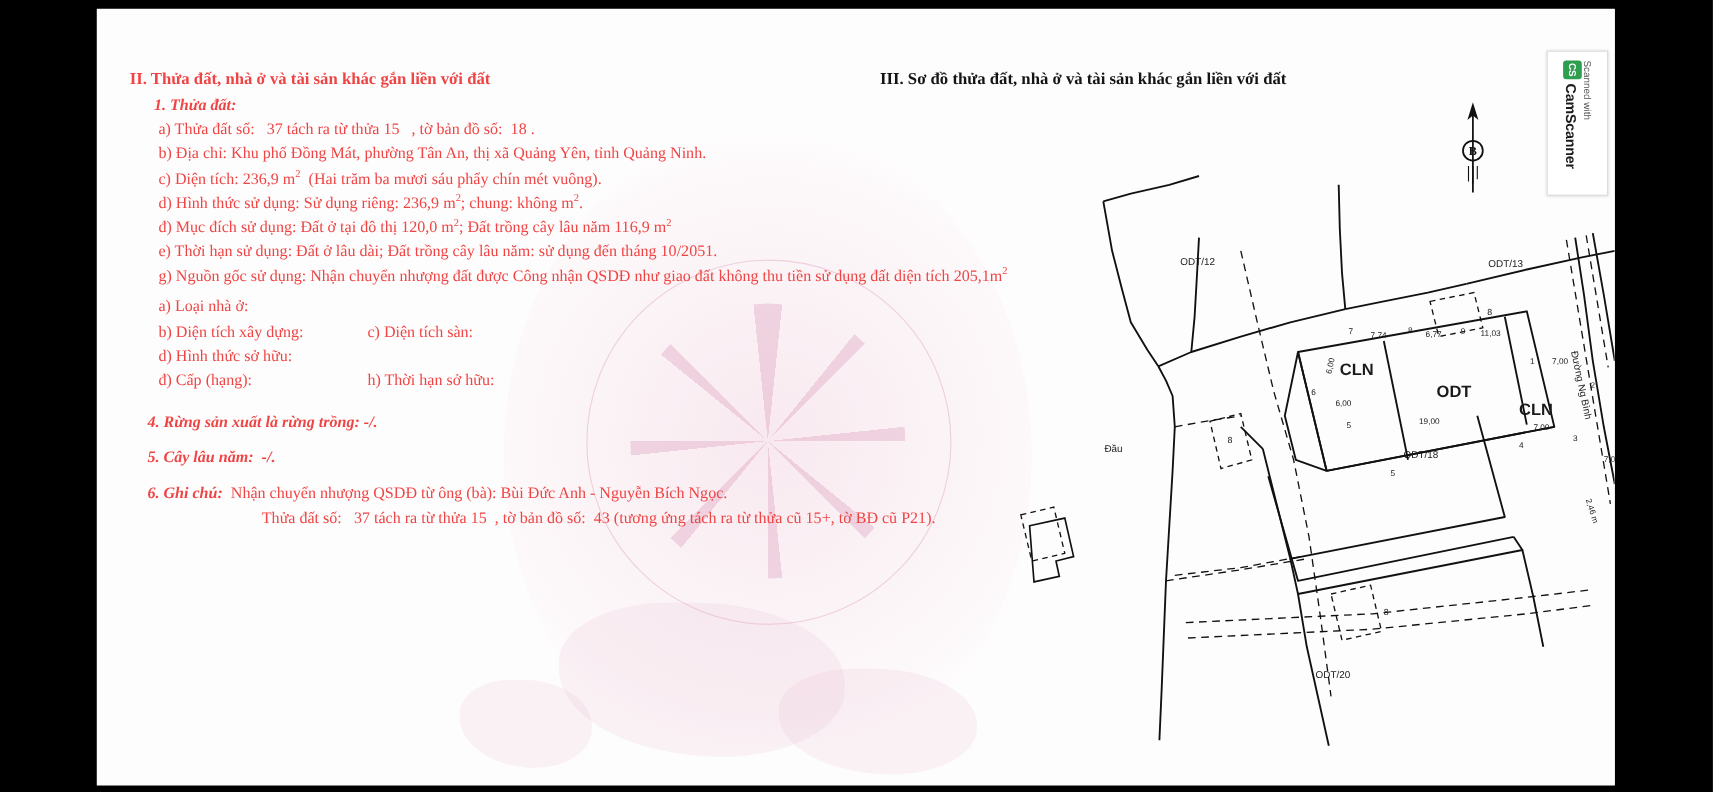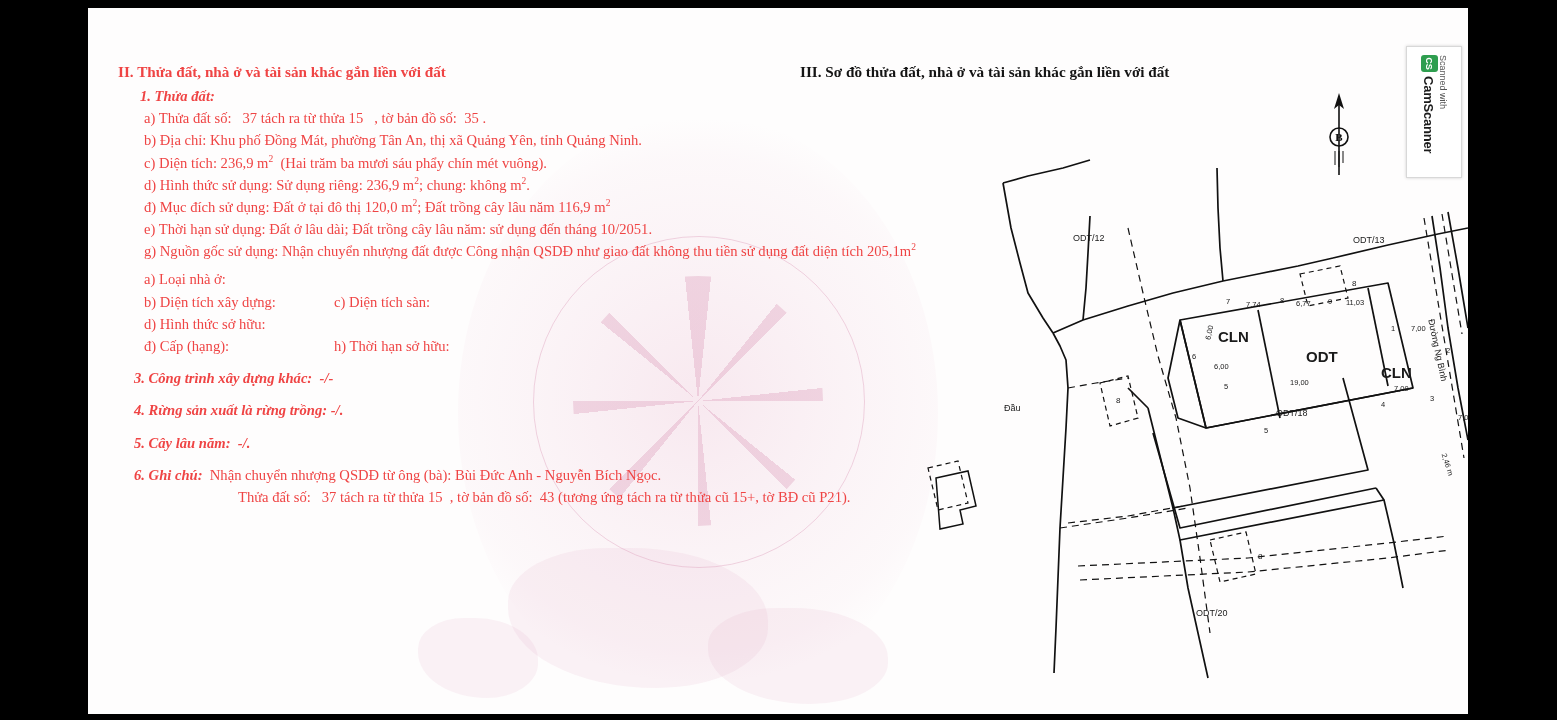--- a/index.html
+++ b/index.html
@@ -201,21 +201,21 @@
     <div class="col-left">
 
       <div class="sect-head">II. Thửa đất, nhà ở và tài sản khác gắn liền với đất</div>
 
       <div class="sub-head">1. Thửa đất:</div>
 
       <div class="item">
         <span>a) Thửa đất số:</span>
         &nbsp;&nbsp;<span>37 tách ra từ thửa 15</span>
         &nbsp;&nbsp;<span>, tờ bản đồ số:</span>
-        &nbsp;<span>35 .</span>
+        &nbsp;<span>18 .</span>
       </div>
 
       <div class="item">b) Địa chỉ: Khu phố Đồng Mát, phường Tân An, thị xã Quảng Yên, tỉnh Quảng Ninh.</div>
 
       <div class="item">
         <span>c) Diện tích:</span>
         <span>236,9 m</span><sup>2</sup>
         &nbsp;<span>(Hai trăm ba mươi sáu phẩy chín mét vuông).</span>
       </div>
 
@@ -246,24 +246,20 @@
 
       <div class="item">d) Hình thức sở hữu:</div>
 
       <div class="row-two">
         <span>đ) Cấp (hạng):</span>
         <span>h) Thời hạn sở hữu:</span>
       </div>
 
       <div class="gap-sm"></div>
 
-      <div class="num-head">
-        <span>3. Công trình xây dựng khác:</span>
-        &nbsp;<span>-/-</span>
-      </div>
 
       <div class="gap-sm"></div>
 
       <div class="num-head">
         <span>4. Rừng sản xuất là rừng trồng:</span>
         <span>-/.</span>
       </div>
 
       <div class="gap-sm"></div>
 

